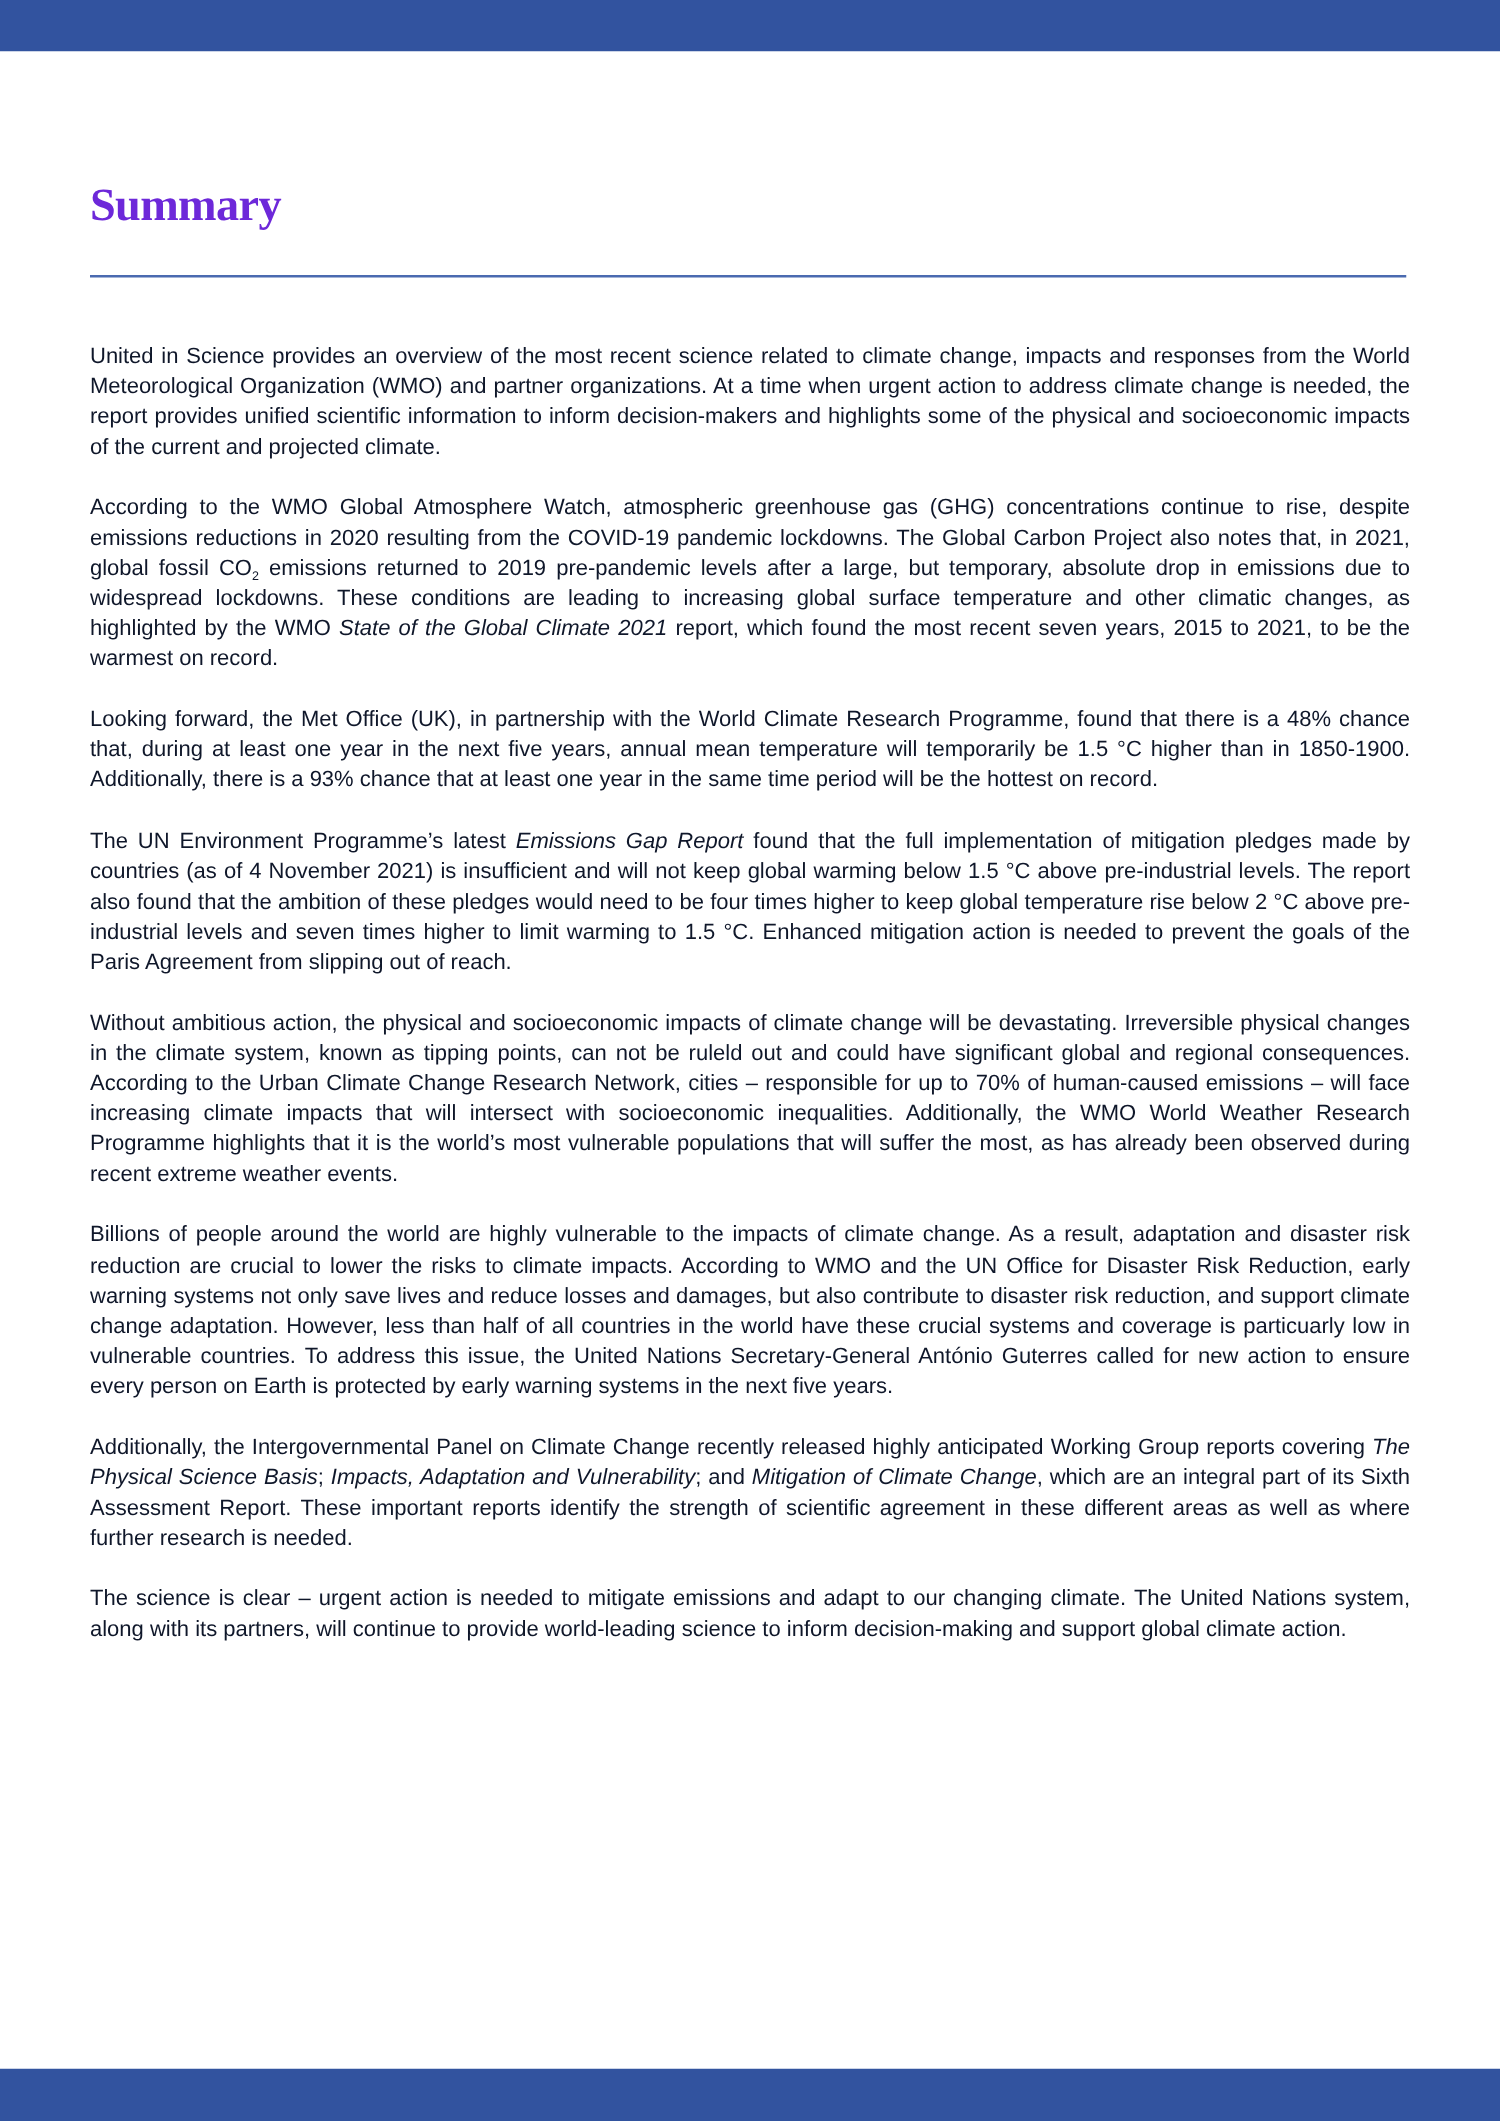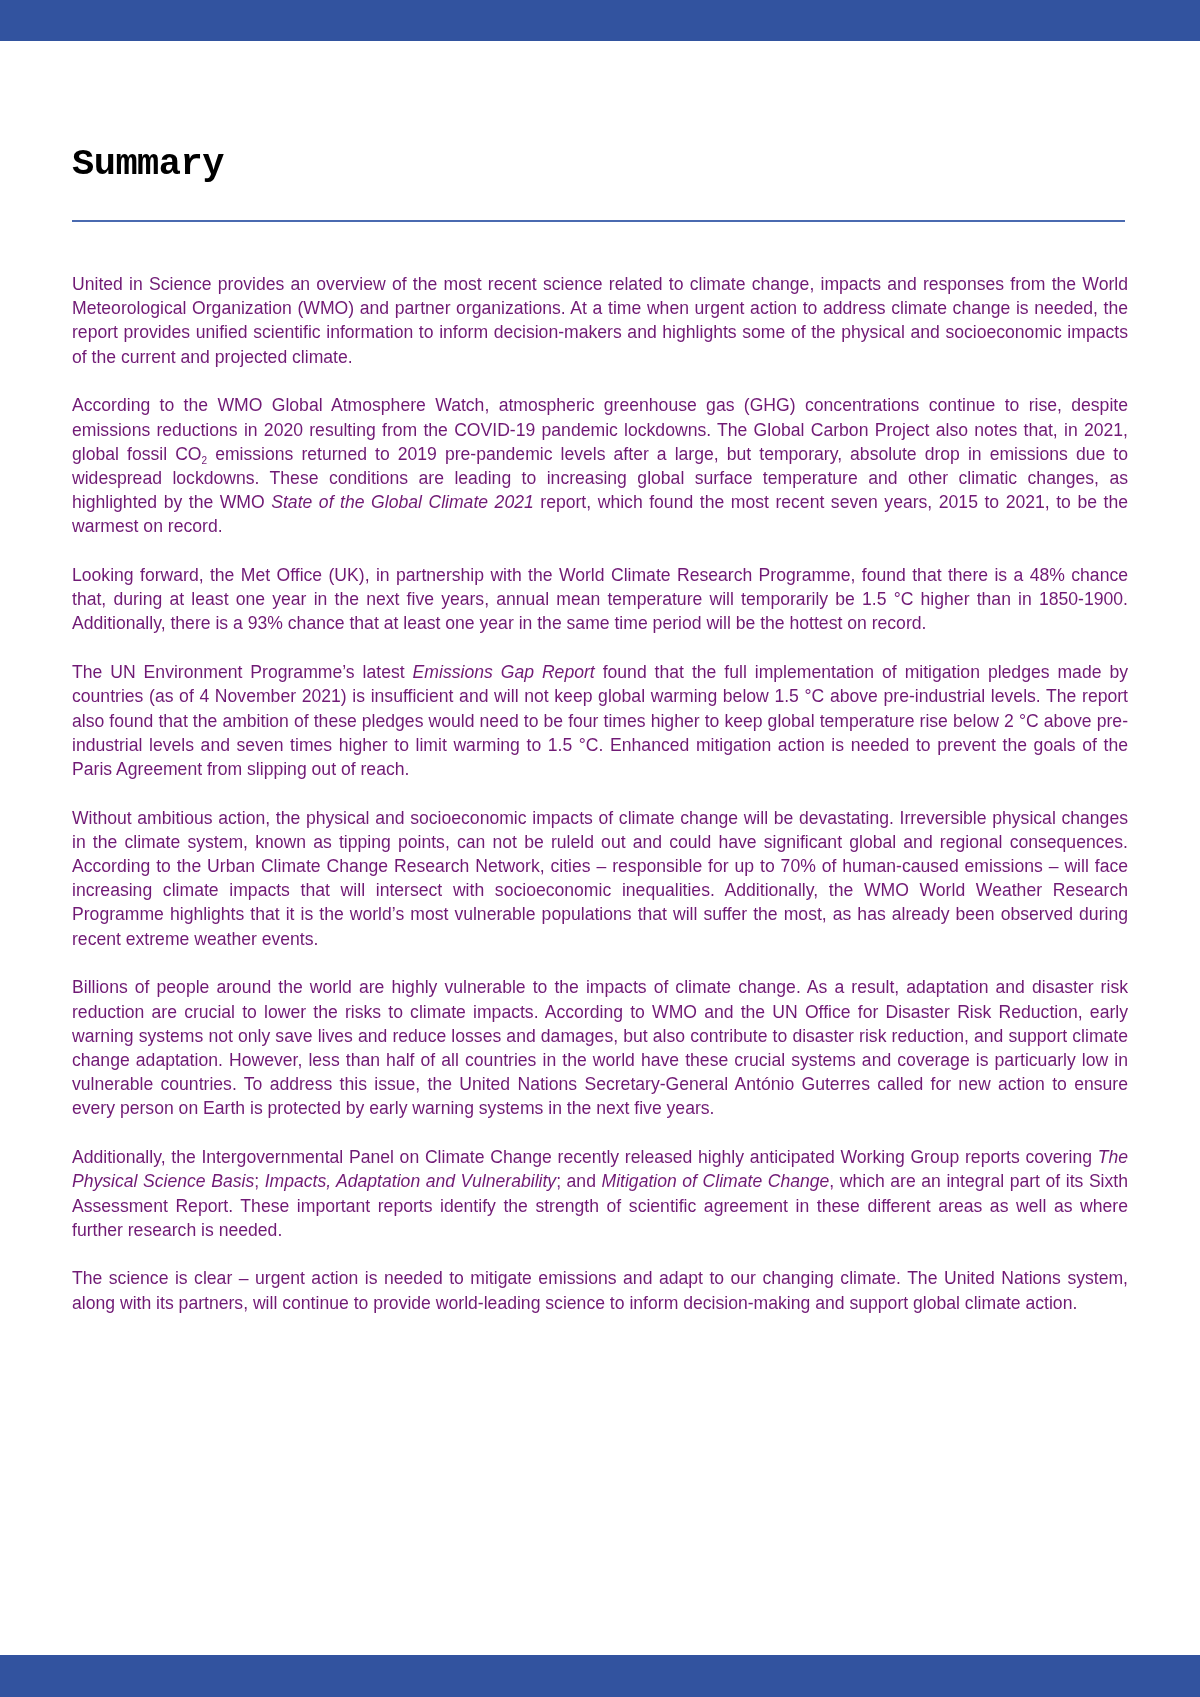--- a/index.html
+++ b/index.html
@@ -27,25 +27,25 @@
       left: 0; top: 1655px;
       width: 1200px;
       height: 42px;
       background: #32539f;
     }
     .page-title {
       position: absolute;
       left: 72px;
       top: 146px;
       margin: 0;
-      font-family: Liberation Mono, monospace;
+      font-family: Liberation Serif, serif;
       font-weight: bold;
       font-size: 37px;
       letter-spacing: -0.5px;
-      color: #000000;
+      color: #6d28d9;
       line-height: 1;
     }
     .title-rule {
       position: absolute;
       left: 72px;
       top: 220px;
       width: 1053px;
       height: 2px;
       background: #4a6ab0;
     }
@@ -53,21 +53,21 @@
       position: absolute;
       left: 72px;
       top: 272px;
       width: 1056px;
     }
     .content p {
       margin: 0 0 24.5px 0;
       font-size: 17.6px;
       line-height: 24.2px;
       text-align: justify;
-      color: #701a75;
+      color: #0f172a;
     }
     .content p em {
     }
     sub {
       font-size: 10px;
       vertical-align: -4px;
       line-height: 0;
     }
   </style>
 </head>

